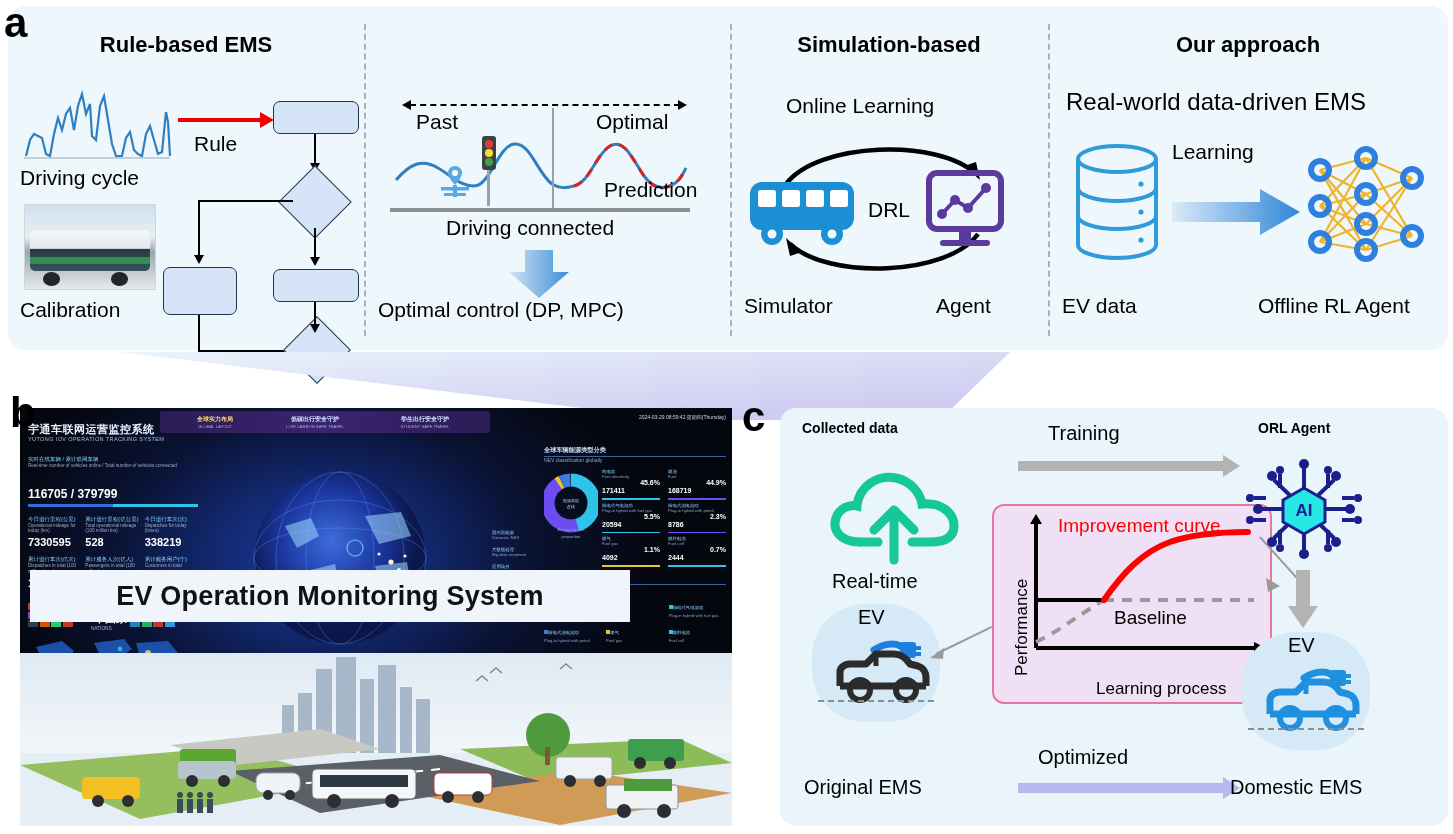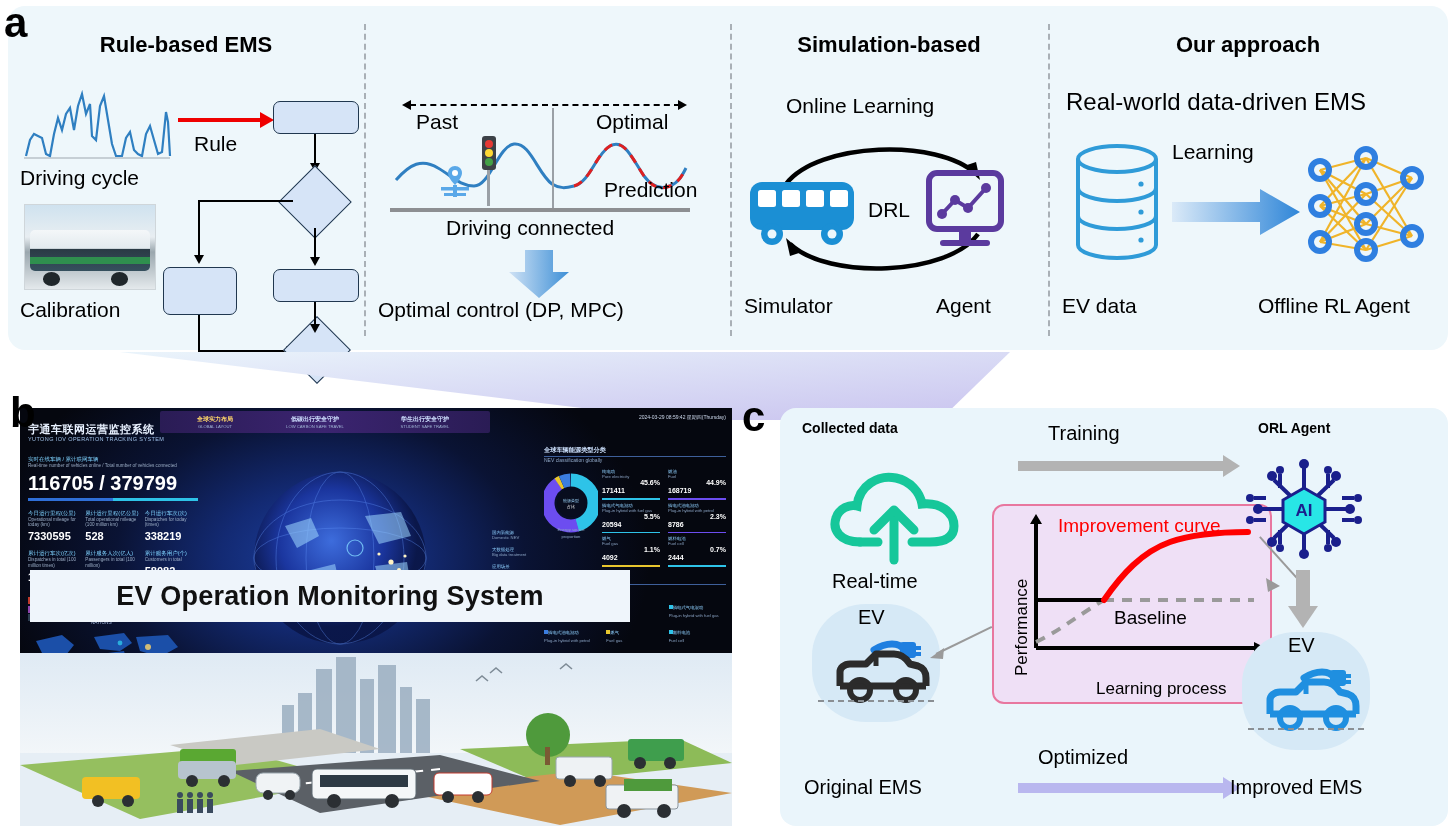--- a/index.html
+++ b/index.html
@@ -384,21 +384,21 @@
       <div style="position:absolute;left:216px;top:4px;text-align:center;width:98px;">
         <div class="nav-cn dim">学生出行安全守护</div>
         <div class="nav-en">STUDENT SAFE TRAVEL</div>
       </div>
     </div>
     <div class="ts">2024-03-29 08:59:42 星期四(Thursday)</div>
 
     <div style="position:absolute;left:8px;top:48px;width:170px;">
       <div class="kpi-cn">实时在线车辆 / 累计联网车辆</div>
       <div class="kpi-en">Real-time number of vehicles online / Total number of vehicles connected</div>
-      <div style="font-size:20px;color:#fff;font-weight:bold;margin-top:3px;">116705 / 379799</div>
+      <div style="font-size:12px;color:#fff;font-weight:bold;margin-top:18px;">116705 / 379799</div>
       <div style="display:flex;margin-top:3px;">
           <div style="height:3px;width:50%;background:#2f6fd8;"></div>
           <div style="height:3px;width:50%;background:#2ec3e8;"></div>
         </div>
 
       <div style="display:flex;gap:6px;margin-top:9px;">
         <div style="width:52px;">
           <span class="kpi-cn">今日运行里程(公里)</span>
           <span class="kpi-en">Operational mileage for today (km)</span>
           <span class="kpi-val">7330595</span>
@@ -823,14 +823,14 @@
     <rect x="74" y="8" width="16" height="16" rx="3" fill="#1f8fe0"></rect>
     <rect x="88" y="12" width="7" height="4" fill="#1f8fe0"></rect>
       <rect x="88" y="18" width="7" height="4" fill="#1f8fe0"></rect>
     <path d="M14 52 L14 38 C14 34 18 30 24 30 L40 30 L50 20 L68 20 C74 20 80 24 84 30 L92 32 C98 34 100 38 100 44 L100 52" fill="none" stroke="#1f8fe0" stroke-width="7" stroke-linejoin="round"></path>
     <line x1="14" y1="52" x2="100" y2="52" stroke="#1f8fe0" stroke-width="7"></line>
     <line x1="50" y1="20" x2="50" y2="32" stroke="#1f8fe0" stroke-width="5"></line>
     <circle cx="34" cy="56" r="10" fill="none" stroke="#1f8fe0" stroke-width="6"></circle>
     <circle cx="80" cy="56" r="10" fill="none" stroke="#1f8fe0" stroke-width="6"></circle>
   </svg>
   <div class="dashline" style="left:468px;top:320px;width:116px;"></div>
-  <div class="c-txt" style="left:450px;top:368px;">Improved EMS</div>
+  <div class="c-txt" style="left:450px;top:368px;">Domestic EMS</div>
 </div>
 
 </body></html>

